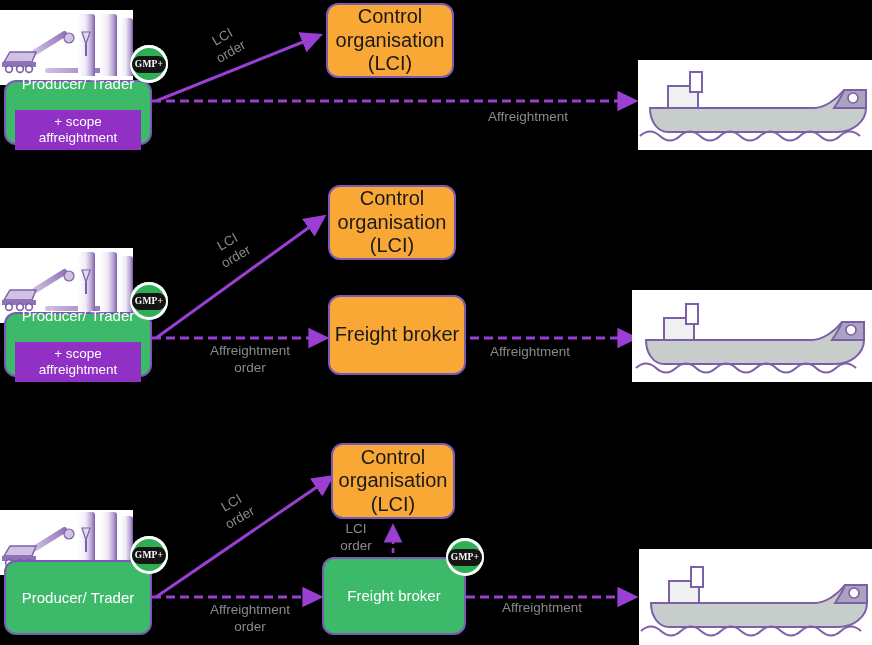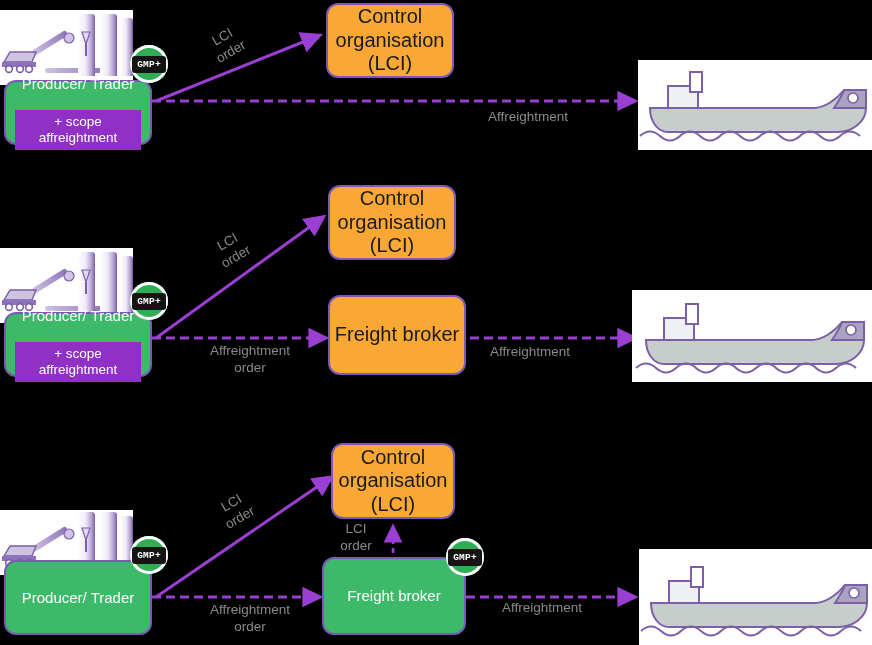--- a/index.html
+++ b/index.html
@@ -20,23 +20,23 @@
   .factory{position:absolute;background:#ffffff;overflow:hidden;}
   .fac-truck{position:absolute;}
   .silo{position:absolute;background:linear-gradient(90deg,#ffffff 0%,#efeaf6 45%,#b9a4d4 78%,#7c5fa8 100%);
         border-radius:3px 3px 0 0;}
   .conv{position:absolute;background:linear-gradient(90deg,#cfc2e2,#8f73b8);border-radius:3px;}
 
   
   .gmp{position:absolute;width:38px;height:38px;border-radius:50%;
        background:#2fae55;display:flex;align-items:center;justify-content:center;
        box-shadow:inset 0 0 0 3px #ffffff, inset 0 0 0 6px #2fae55;}
-  .gmp .core{width:34px;height:17px;border-radius:3px;background:#141414;color:#fff;
+  .gmp .core{width:34px;height:17px;border-radius:8px;background:#141414;color:#fff;
        font-size:9.5px;font-weight:bold;display:flex;align-items:center;justify-content:center;
-       letter-spacing:.2px;font-family:Liberation Mono, monospace;}
+       letter-spacing:.2px;font-family:Liberation Serif, serif;}
 
   
   .shipwrap{position:absolute;background:#ffffff;}
 
   
   .arrow-svg{position:absolute;left:0;top:0;width:872px;height:645px;pointer-events:none;}
 
   
   .lbl{position:absolute;color:#8a8a8a;font-size:13.5px;white-space:nowrap;line-height:1.25;text-align:center;}
   .lbl.rot{transform:rotate(-30deg);transform-origin:50% 50%;}

